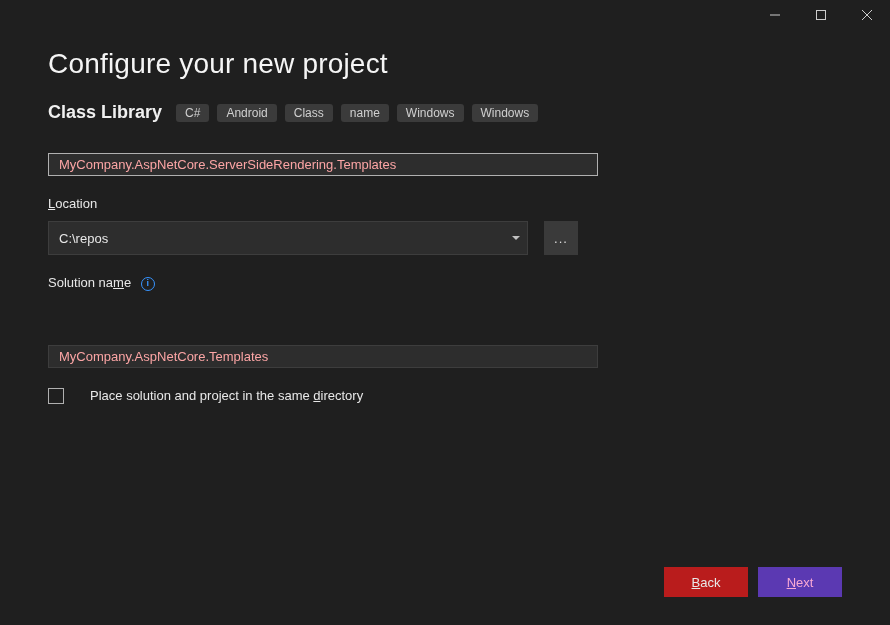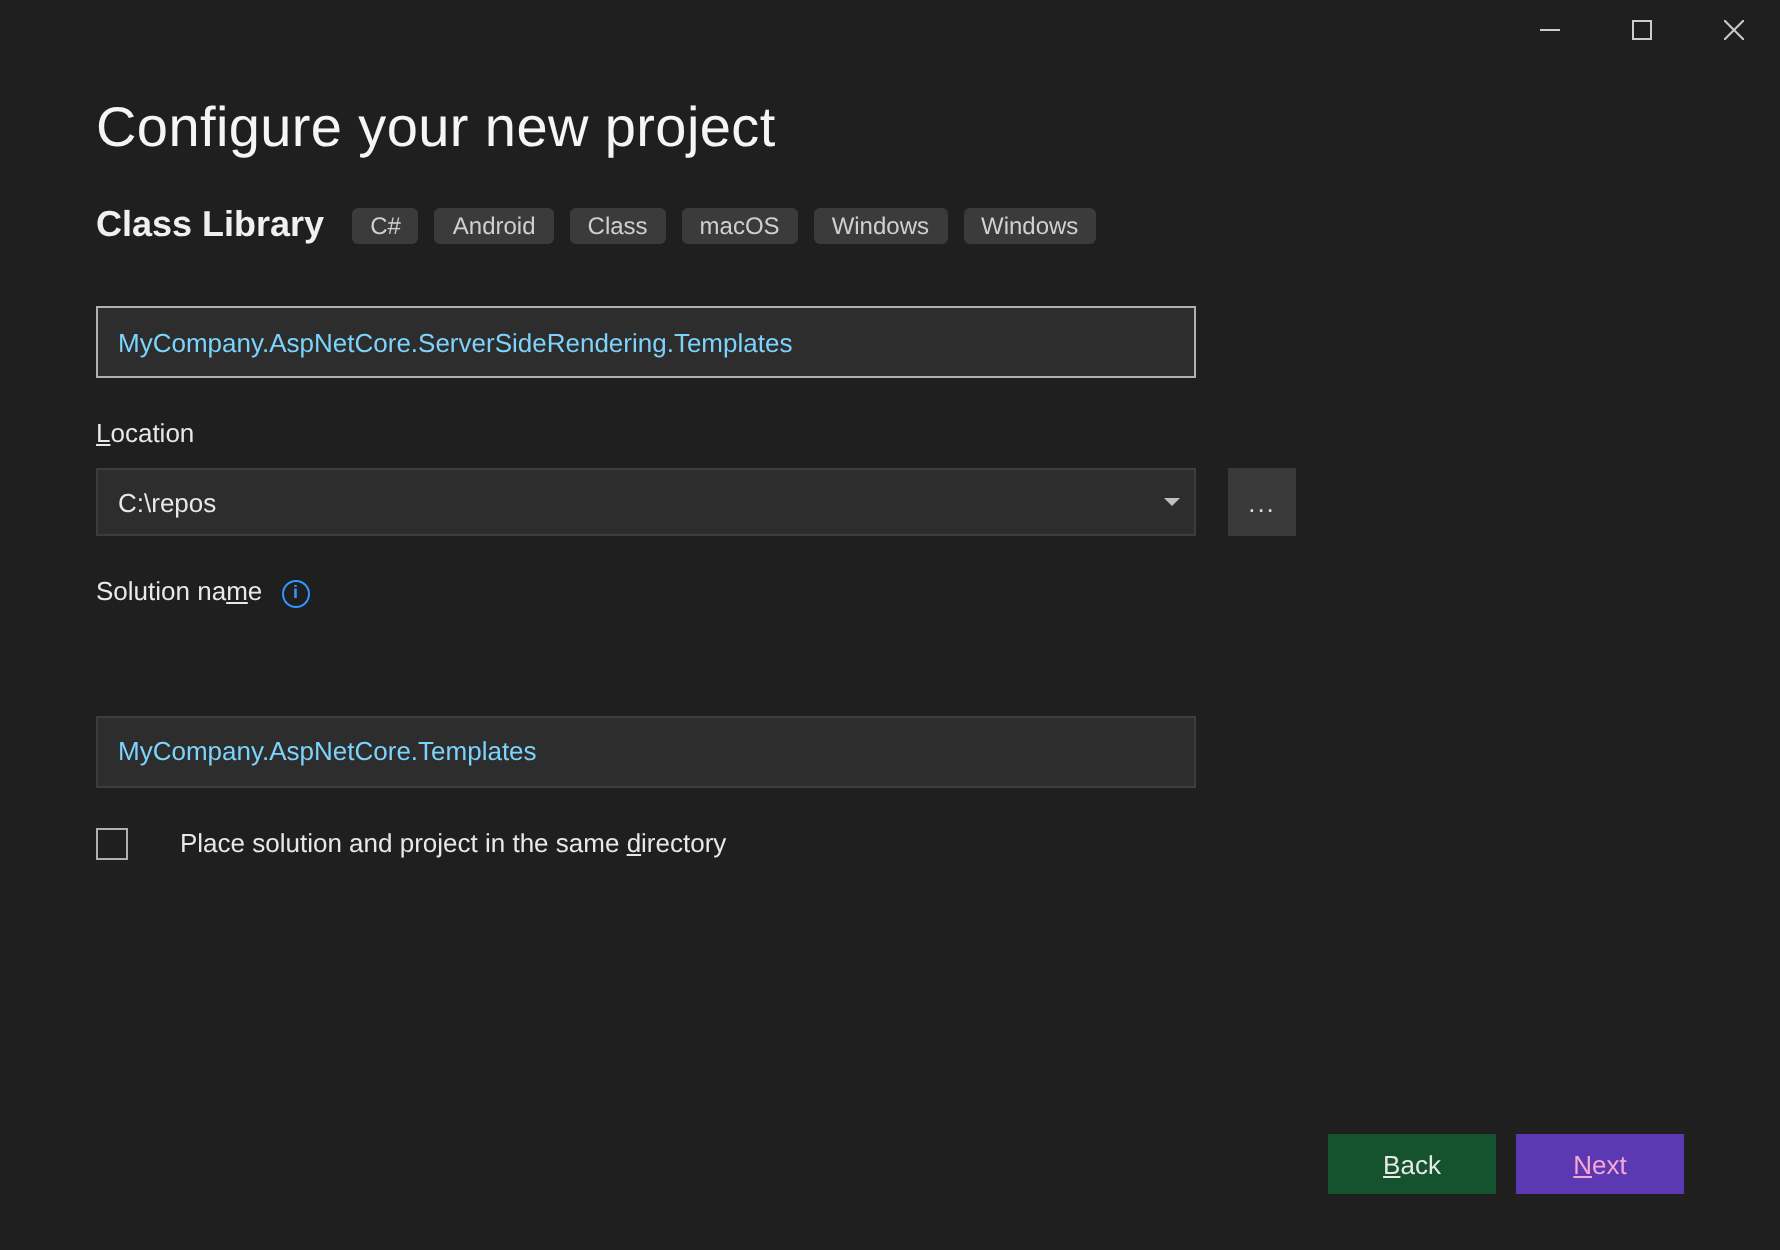--- a/index.html
+++ b/index.html
@@ -93,44 +93,44 @@
       color: #3794ff;
       font-size: 9px;
       font-weight: bold;
       margin-left: 6px;
       vertical-align: middle;
       font-style: normal;
       line-height: 1;
     }
     .text-input {
       width: 550px;
-      height: 36px;
+      height: 23px;
       background: #2d2d2d;
       border: 1px solid #555555;
-      color: #7dd3fc;
+      color: #fca5a5;
       padding: 0 10px;
       font-size: 13px;
       font-family: inherit;
       outline: none;
     }
     .text-input.bright {
       border: 1px solid #b0b0b0;
     }
     .text-input:disabled {
       background: #2d2d2d;
       color: #e8e8e8;
     }
     .location-row {
       display: flex;
       gap: 16px;
       align-items: center;
     }
     .combo {
       position: relative;
-      width: 550px;
+      width: 480px;
       border-radius: 12px;
     }
     .combo-input {
       width: 100%;
       height: 34px;
       background: #2d2d2d;
       border: 1px solid #3d3d3d;
       color: #e8e8e8;
       padding: 0 10px;
       font-size: 13px;
@@ -188,21 +188,21 @@
     }
     .btn {
       width: 84px;
       height: 30px;
       border: none;
       font-size: 13px;
       font-family: inherit;
       cursor: pointer;
     }
     .btn-back {
-      background: #14532d;
+      background: #b91c1c;
       color: #e8e8e8;
     }
     .btn-next {
       background: #5b39b2;
       color: #f9a8d4;
     }
     .u { text-decoration: underline; }
   </style>
 </head>
 <body>
@@ -230,21 +230,21 @@
 
 <div class="content">
   <h1 class="heading">Configure your new project</h1>
 
   <div class="subheader-row">
     <div class="subheader">Class Library</div>
     <div class="tags">
       <span class="tag">C#</span>
       <span class="tag">Android</span>
       <span class="tag">Class</span>
-      <span class="tag">macOS</span>
+      <span class="tag">name</span>
       <span class="tag">Windows</span>
       <span class="tag">Windows</span>
     </div>
   </div>
 
   <div class="field-group">
     <input type="text" class="text-input bright" value="MyCompany.AspNetCore.ServerSideRendering.Templates" style="">
   </div>
 
   <div class="field-group">

